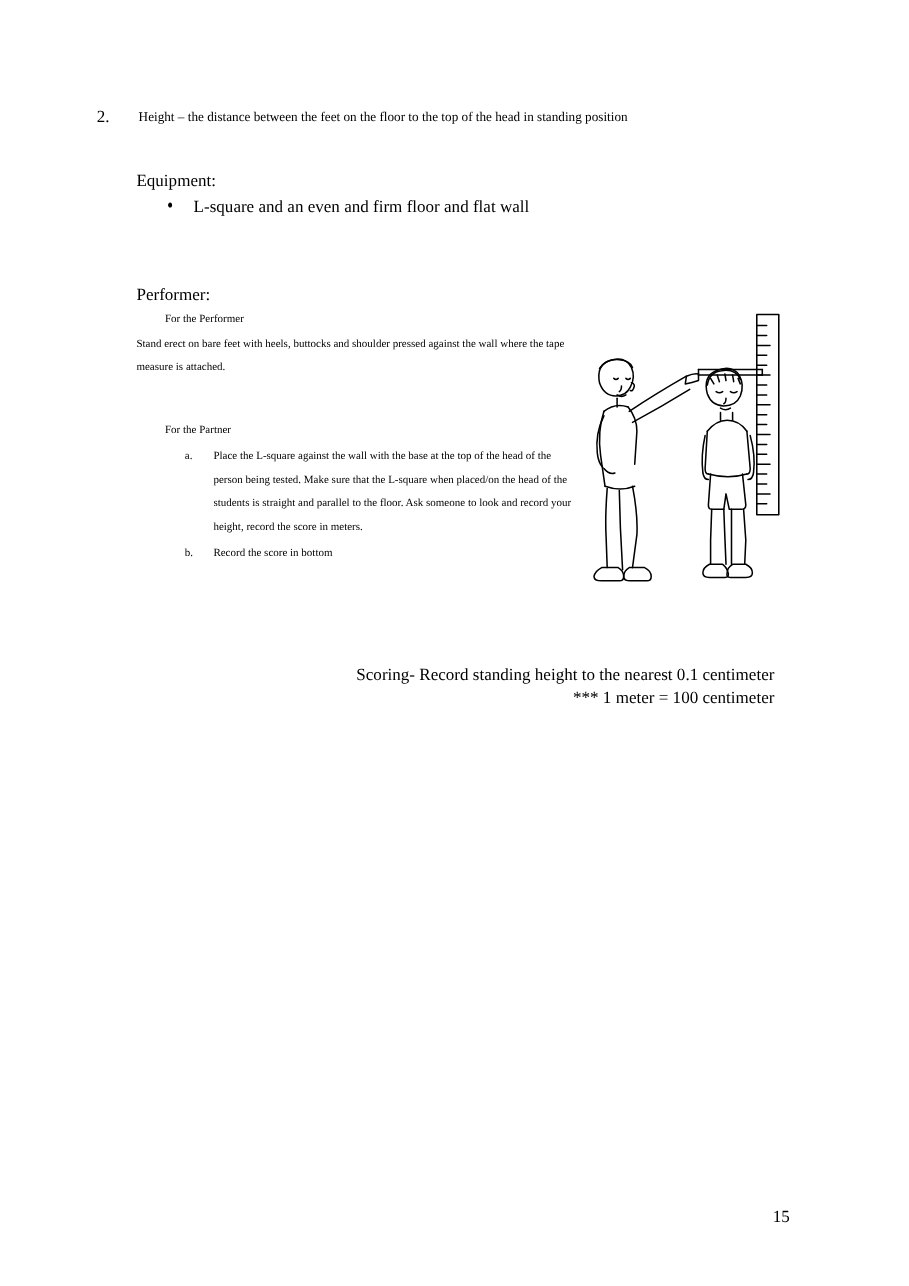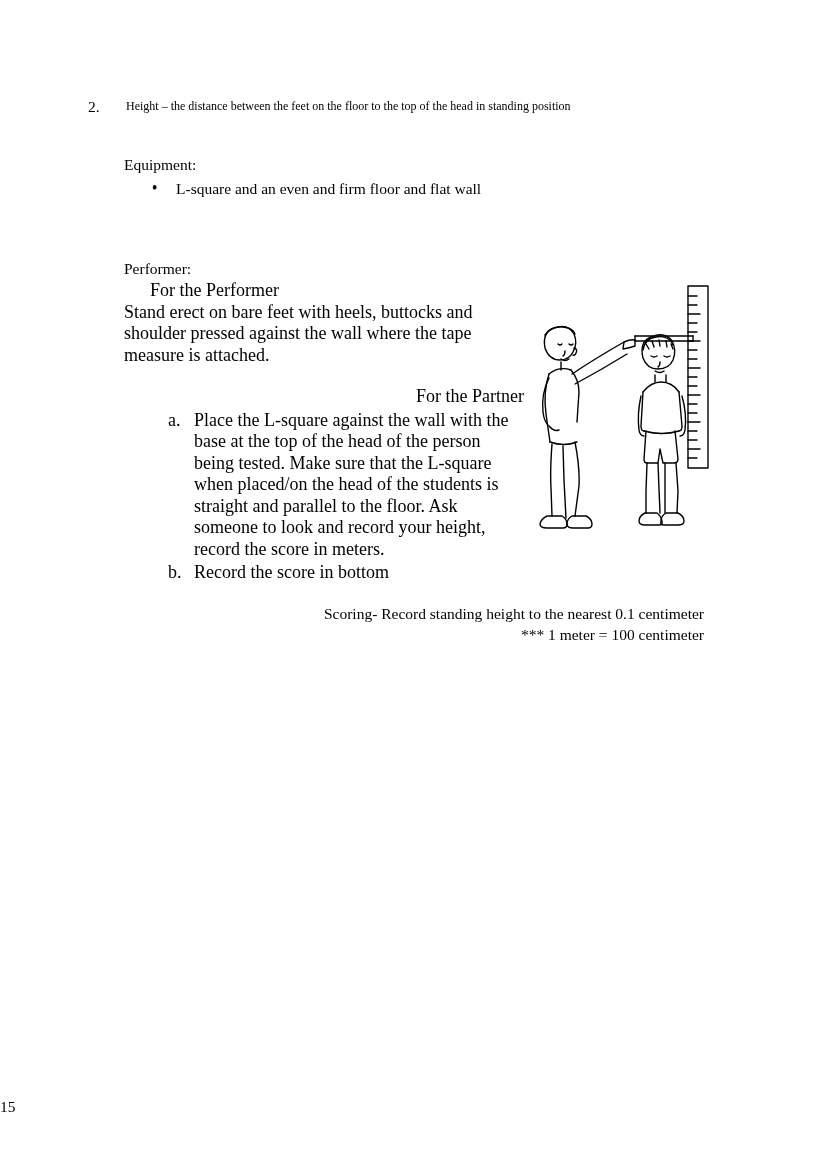--- a/index.html
+++ b/index.html
@@ -75,33 +75,32 @@
     top: 0;
     font-size: 15px;
   }
 
   
   .proc-col {
     position: absolute;
     left: 124px;
     top: 280px;
     width: 400px;
-    font-size: 18px;
+    font-size: 10px;
     line-height: 21.5px;
   }
   .sub-head {
     margin-left: 26px;
   }
   .perf-body {
     margin-top: 0px;
   }
   .partner-head {
     margin-left: 26px;
-    margin-top: 20px;
-    text-align: right;
+    margin-top: 36px;
   }
   .alpha-list {
     margin-left: 44px;
     margin-top: 0px;
   }
   .alpha-item {
     position: relative;
     padding-left: 26px;
     margin-top: 2px;
   }
@@ -135,22 +134,23 @@
     font-size: 15.5px;
     line-height: 21px;
   }
 
   
   .page-number {
     position: absolute;
     left: 0;
     top: 1098px;
     width: 678px;
-    text-align: left;
-    font-size: 15.5px;
+    text-align: right;
+    font-size: 15.5px;
+    padding-left: 40px;
   }
 </style>
 </head>
 <body>
 
 <div class="page">
 
   <div class="item-block">
     <div class="item-num">2.</div>
     <div class="item-text">

